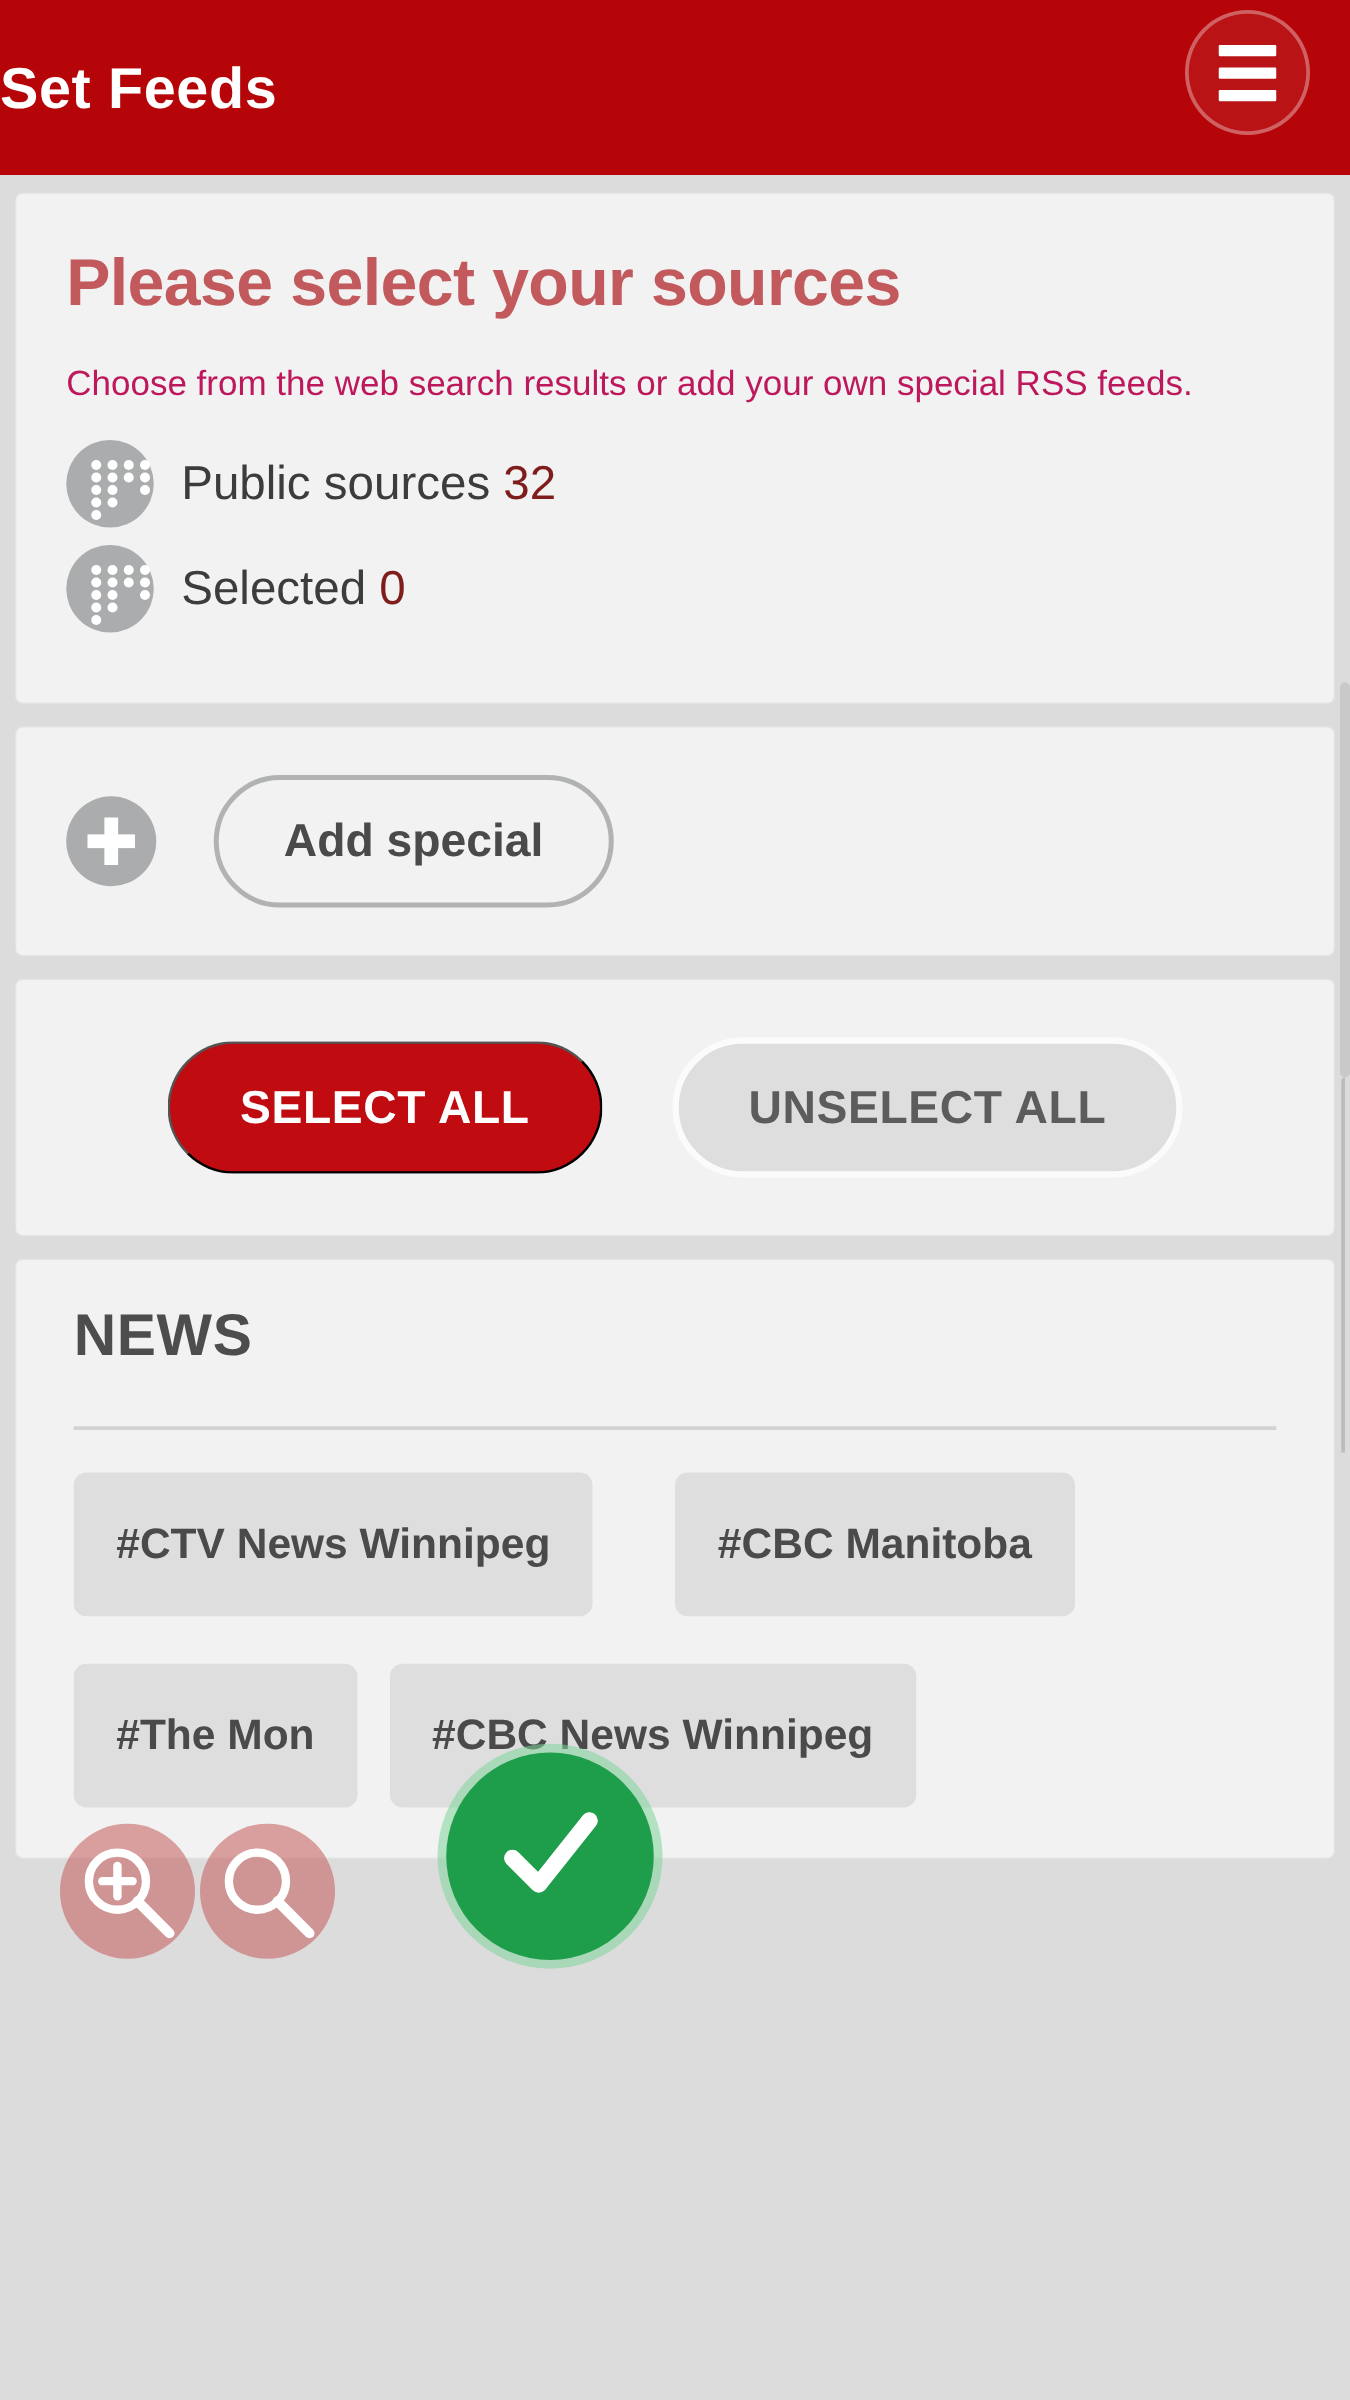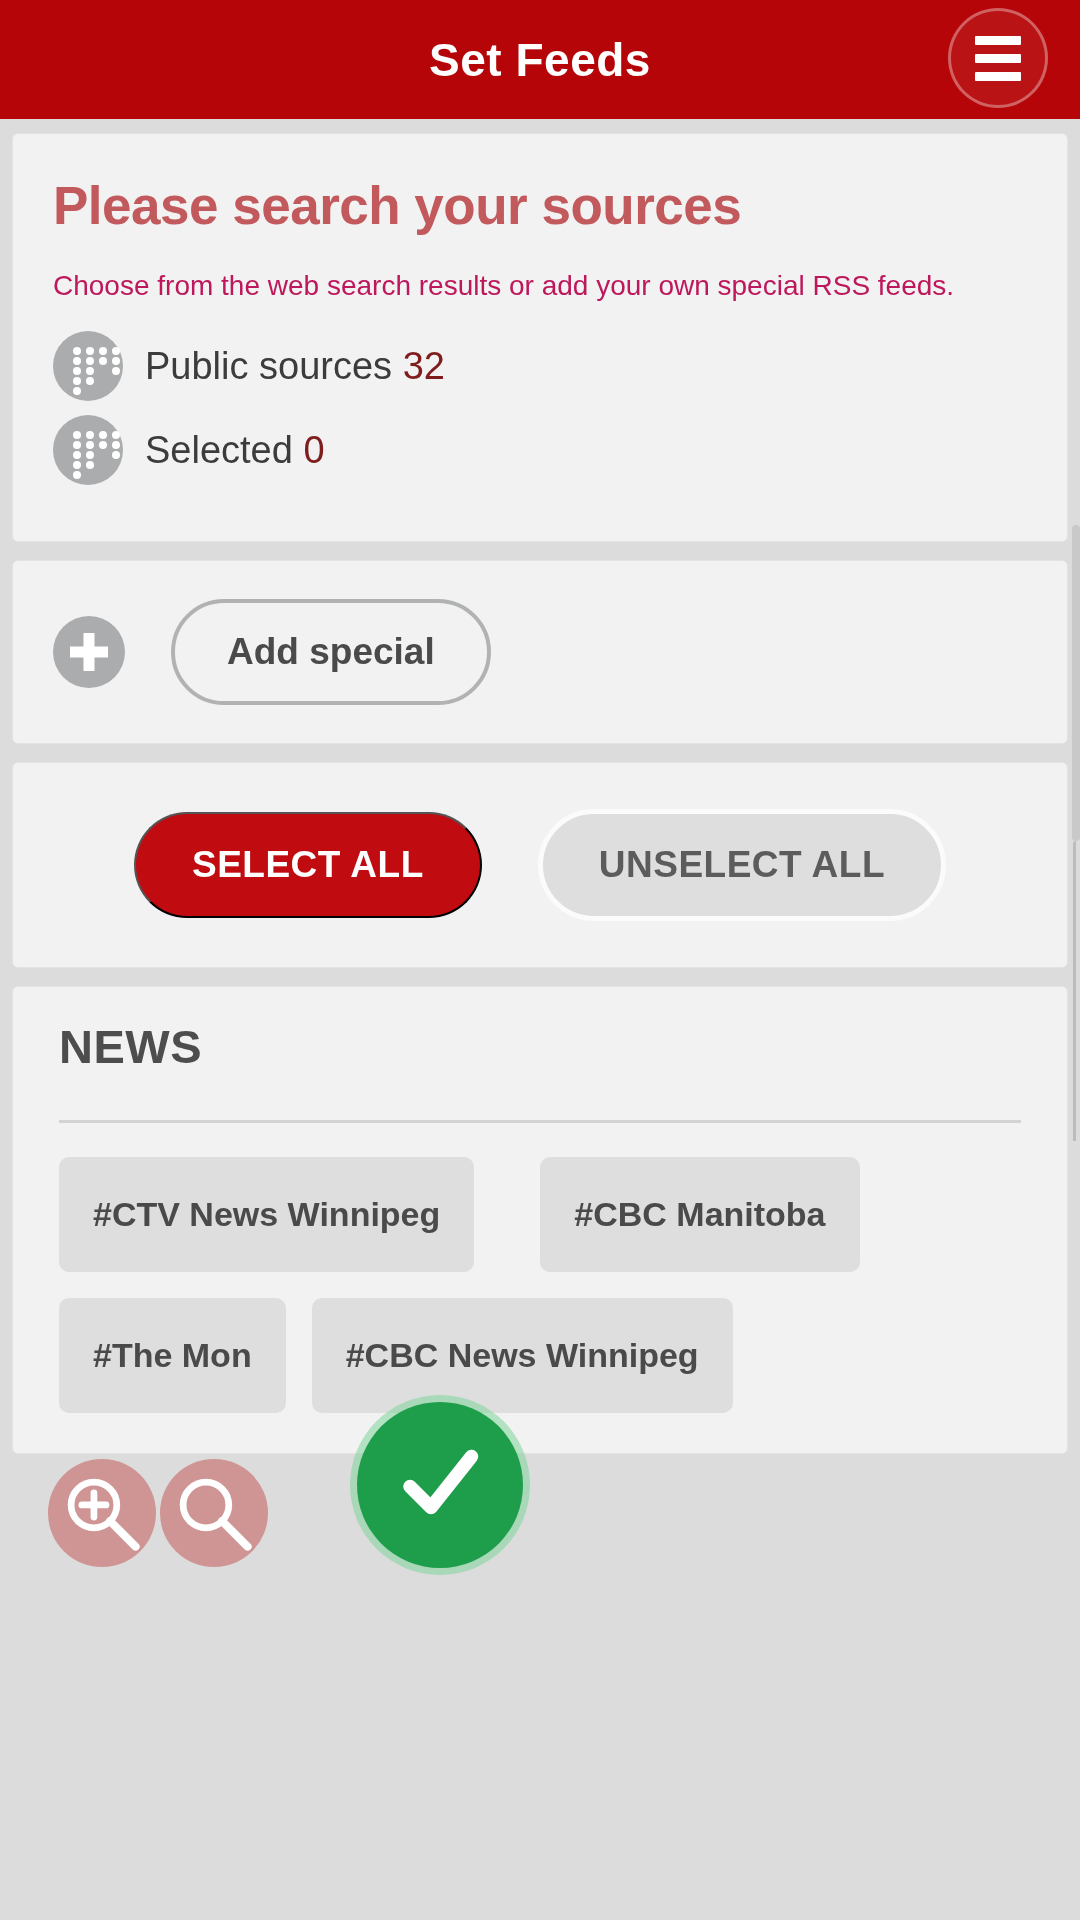--- a/index.html
+++ b/index.html
@@ -19,25 +19,24 @@
     position: relative;
     width: 1080px;
     height: 1920px;
     background: #dcdcdc;
     overflow: hidden;
   }
 
   
   .appbar {
     position: relative;
-    height: 119px;
+    height: 140px;
     background: #b50508;
     display: flex;
     align-items: center;
-    justify-content: center;
   }
   .appbar-title {
     color: #ffffff;
     font-size: 46px;
     font-weight: bold;
     letter-spacing: 0.5px;
   }
   .menu-btn {
     position: absolute;
     right: 32px;
@@ -193,21 +192,21 @@
     letter-spacing: 0.5px;
   }
   .news-rule {
     height: 3px;
     background: #d3d3d3;
     margin: 0 0 34px 0;
   }
   .chip-grid {
     display: flex;
     flex-wrap: wrap;
-    gap: 26px 26px;
+    gap: 38px 26px;
   }
   .chip {
     background: #dedede;
     border-radius: 10px;
     padding: 38px 34px;
     font-size: 34px;
     font-weight: bold;
     color: #4a4a4a;
     text-align: center;
     box-sizing: border-box;
@@ -277,21 +276,21 @@
       <span></span>
       <span></span>
       <span></span>
     </div>
   </div>
 
   <div class="scroll-area">
 
     <div class="card first">
       <div class="intro">
-        <h1 class="intro-title">Please search your sources</h1>
+        <h1 class="intro-title">Please select your sources</h1>
         <p class="intro-sub">Choose from the web search results or add your own special RSS feeds.</p>
 
         <div class="stat-row">
           <span class="dot-badge">
               <i style="left: 20px; top: 16px;"></i>
               <i style="left: 33px; top: 16px;"></i>
               <i style="left: 46px; top: 16px;"></i>
               <i style="left: 59px; top: 16px;"></i>
               <i style="left: 20px; top: 26px;"></i>
               <i style="left: 33px; top: 26px;"></i>

